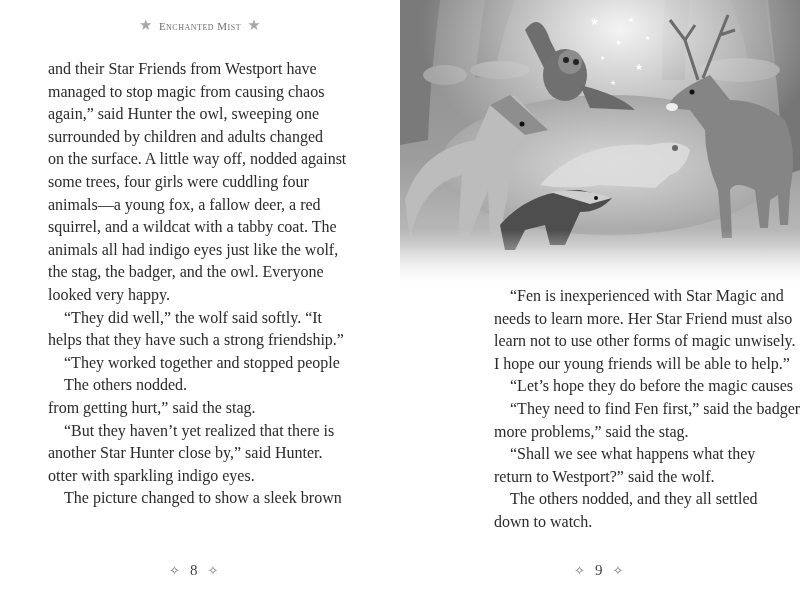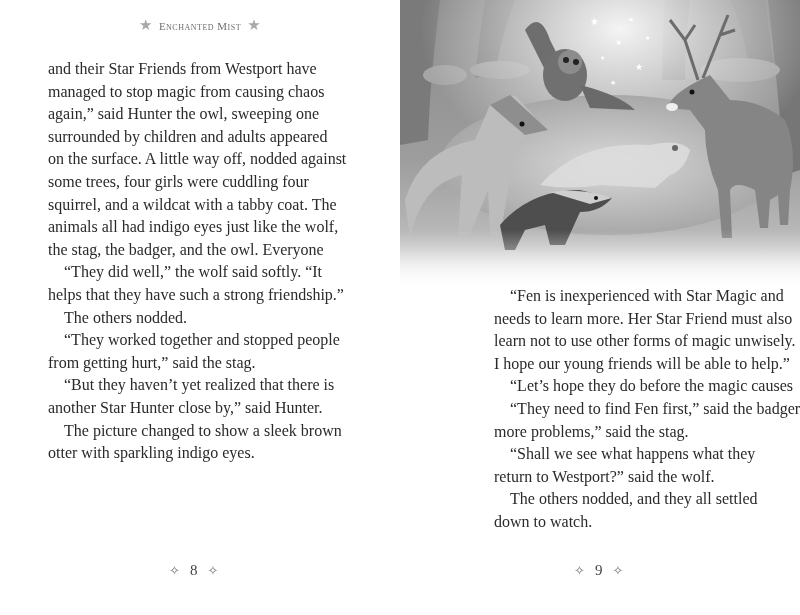--- a/index.html
+++ b/index.html
@@ -39,35 +39,37 @@
     <div class="running-head">
       <span class="star">★</span>
       <span>Enchanted Mist</span>
       <span class="star">★</span>
     </div>
 
     <div class="text">
       <p class="p">and their Star Friends from Westport have</p>
       <p class="p">managed to stop magic from causing chaos</p>
       <p class="p">again,” said Hunter the owl, sweeping one</p>
-      <p class="p">surrounded by children and adults appeared</p>
+      <p class="p">surrounded by children and adults changed</p>
       <p class="p">on the surface. A little way off, nodded against</p>
       <p class="p">some trees, four girls were cuddling four</p>
+      <p class="p">animals—a young fox, a fallow deer, a red</p>
       <p class="p">squirrel, and a wildcat with a tabby coat. The</p>
       <p class="p">animals all had indigo eyes just like the wolf,</p>
       <p class="p">the stag, the badger, and the owl. Everyone</p>
+      <p class="p">looked very happy.</p>
       <p class="p indent">“They did well,” the wolf said softly. “It</p>
       <p class="p">helps that they have such a strong friendship.”</p>
+      <p class="p indent">“They worked together and stopped people</p>
       <p class="p indent">The others nodded.</p>
-      <p class="p indent">“They worked together and stopped people</p>
       <p class="p">from getting hurt,” said the stag.</p>
       <p class="p indent">“But they haven’t yet realized that there is</p>
       <p class="p">another Star Hunter close by,” said Hunter.</p>
+      <p class="p">otter with sparkling indigo eyes.</p>
       <p class="p indent">The picture changed to show a sleek brown</p>
-      <p class="p">otter with sparkling indigo eyes.</p>
     </div>
 
     <div class="folio">
       <span class="spark">✧</span>
       <span>8</span>
       <span class="spark">✧</span>
     </div>
   </div>
 
   <div class="page page-right">

